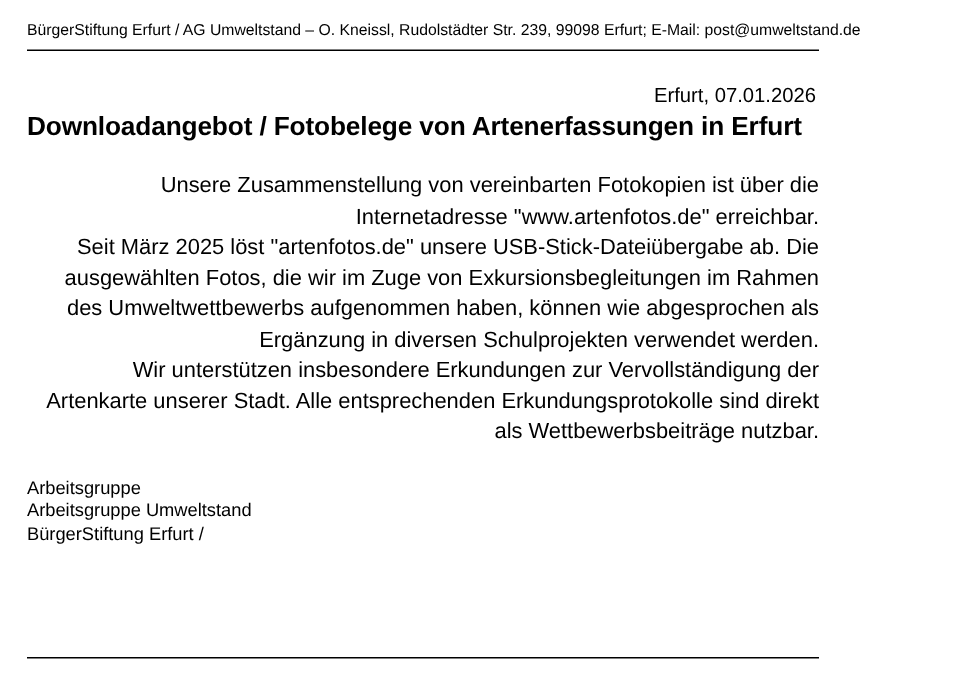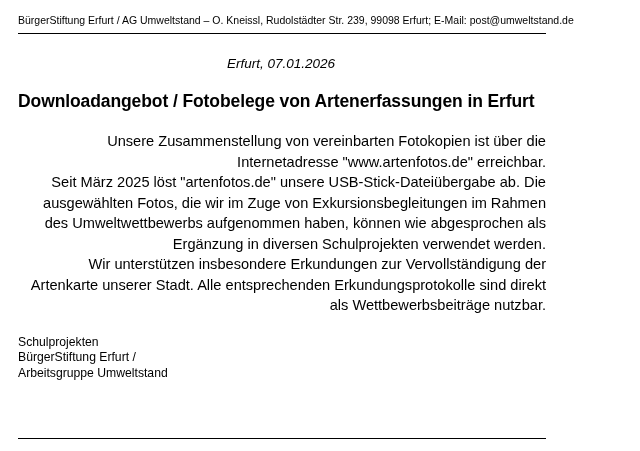--- a/index.html
+++ b/index.html
@@ -36,30 +36,29 @@
   .rule-bottom {
     border: 0;
     border-top: 1.5px solid #000;
     position: absolute;
     left: 18px;
     right: 18px;
     bottom: 12px;
     margin: 0;
   }
   .dateline {
-    text-align: center;
+    text-align: right;
     font-size: 13.5px;
     margin-top: 22px;
     padding-right: 2px;
-    font-style: italic;
   }
   .doc-title {
     font-size: 17.5px;
     font-weight: bold;
-    margin-top: 20px;
+    margin-top: 3px;
     letter-spacing: -0.1px;
   }
   .body-text {
     margin-top: 19px;
     font-size: 14.6px;
     line-height: 20.5px;
     text-align: right;
   }
   .body-text p {
     margin: 0;
@@ -95,20 +94,20 @@
   <div class="doc-title">Downloadangebot / Fotobelege von Artenerfassungen in Erfurt</div>
 
   <div class="body-text">
     <p>Unsere Zusammenstellung von vereinbarten Fotokopien ist über die Internetadresse "www.artenfotos.de" erreichbar.</p>
     <p>Seit März 2025 löst "artenfotos.de" unsere USB-Stick-Dateiübergabe ab. Die ausgewählten Fotos, die wir im Zuge von Exkursionsbegleitungen im Rahmen des Umweltwettbewerbs aufgenommen haben, können wie abgesprochen als Ergänzung in diversen Schulprojekten verwendet werden.</p>
     <p>Wir unterstützen insbesondere Erkundungen zur Vervollständigung der Artenkarte unserer Stadt. Alle entsprechenden Erkundungsprotokolle sind direkt als Wettbewerbsbeiträge nutzbar.</p>
   </div>
 
   <div class="sig-block">
     <div class="sig-lines">
-      <div>Schulprojekten</div>
+      <div>Arbeitsgruppe</div>
+      <div>Arbeitsgruppe Umweltstand</div>
       <div>BürgerStiftung Erfurt /</div>
-      <div>Arbeitsgruppe Umweltstand</div>
     </div>
   </div>
 
   <hr class="rule-bottom">
 </div>
 
 </body></html>

